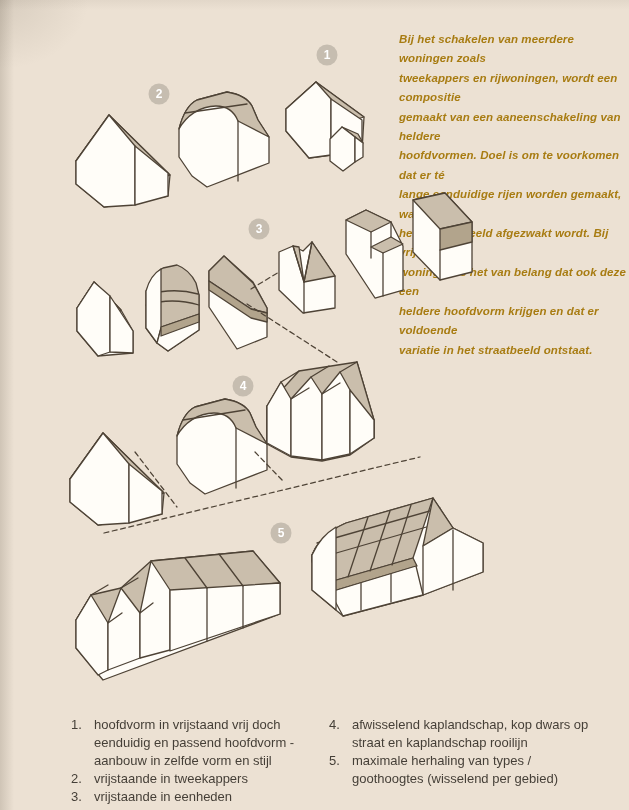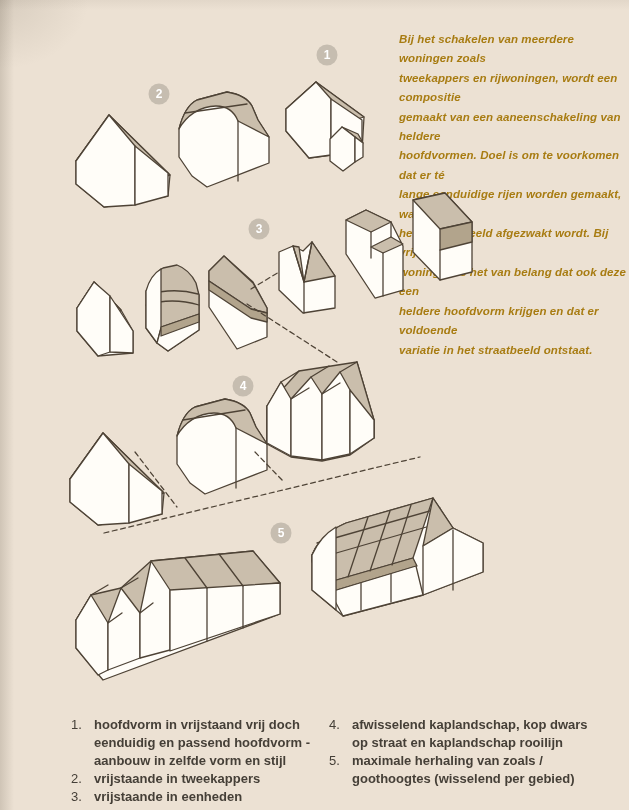--- a/index.html
+++ b/index.html
@@ -42,21 +42,21 @@
   }
   .legend{
     position:absolute;top:716px;left:0;right:0;
     color:var(--legend_text,#453f37);font-size:13px;line-height:18px;
   }
   .legend-col{position:absolute;top:0;}
   .legend-col.col1{left:71px;width:250px;}
   .legend-col.col2{left:329px;width:262px;}
   .legend-item{display:flex;}
   .legend-num{width:23px;flex:0 0 23px;}
-  .legend-text{flex:1;font-weight:bold;}
+  .legend-text{flex:1;}
 </style>
 </head>
 <body>
 
 <div id="page" style="--background: #ece1d3; --roof: #cabeac; --roof_dark: #b2a48c; --wall: #fffdf8; --line: #4e4336; --badge_bg: #c6bdb0; --badge_text: #ffffff; --accent_text: #a87c12; --legend_text: #453f37;">
   <div class="edge-left"></div>
   <div class="edge-top"></div>
   <div class="corner-shade"></div>
 
   <div class="intro">Bij het schakelen van meerdere woningen zoals
@@ -234,17 +234,17 @@
         <div class="legend-text">vrijstaande in eenheden</div>
       </div>
     </div>
     <div class="legend-col col2">
       <div class="legend-item">
         <div class="legend-num">4.</div>
         <div class="legend-text">afwisselend kaplandschap, kop dwars op straat en kaplandschap rooilijn</div>
       </div>
       <div class="legend-item">
         <div class="legend-num">5.</div>
-        <div class="legend-text">maximale herhaling van zoals / goothoogtes (wisselend per gebied)</div>
+        <div class="legend-text">maximale herhaling van types / goothoogtes (wisselend per gebied)</div>
       </div>
     </div>
   </div>
 </div>
 
 </body></html>

